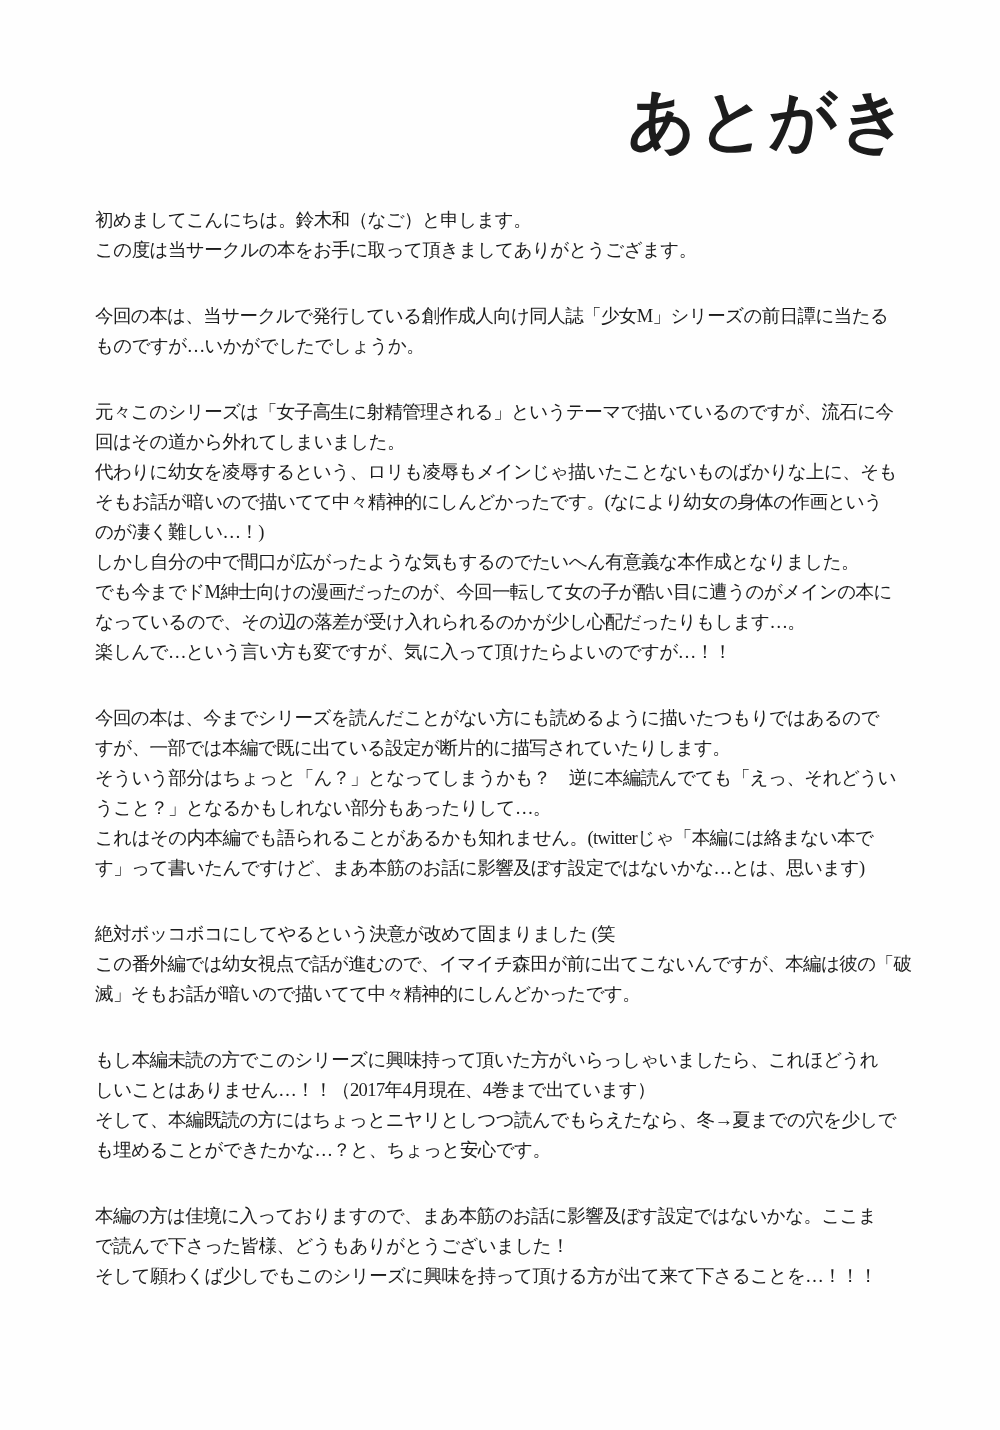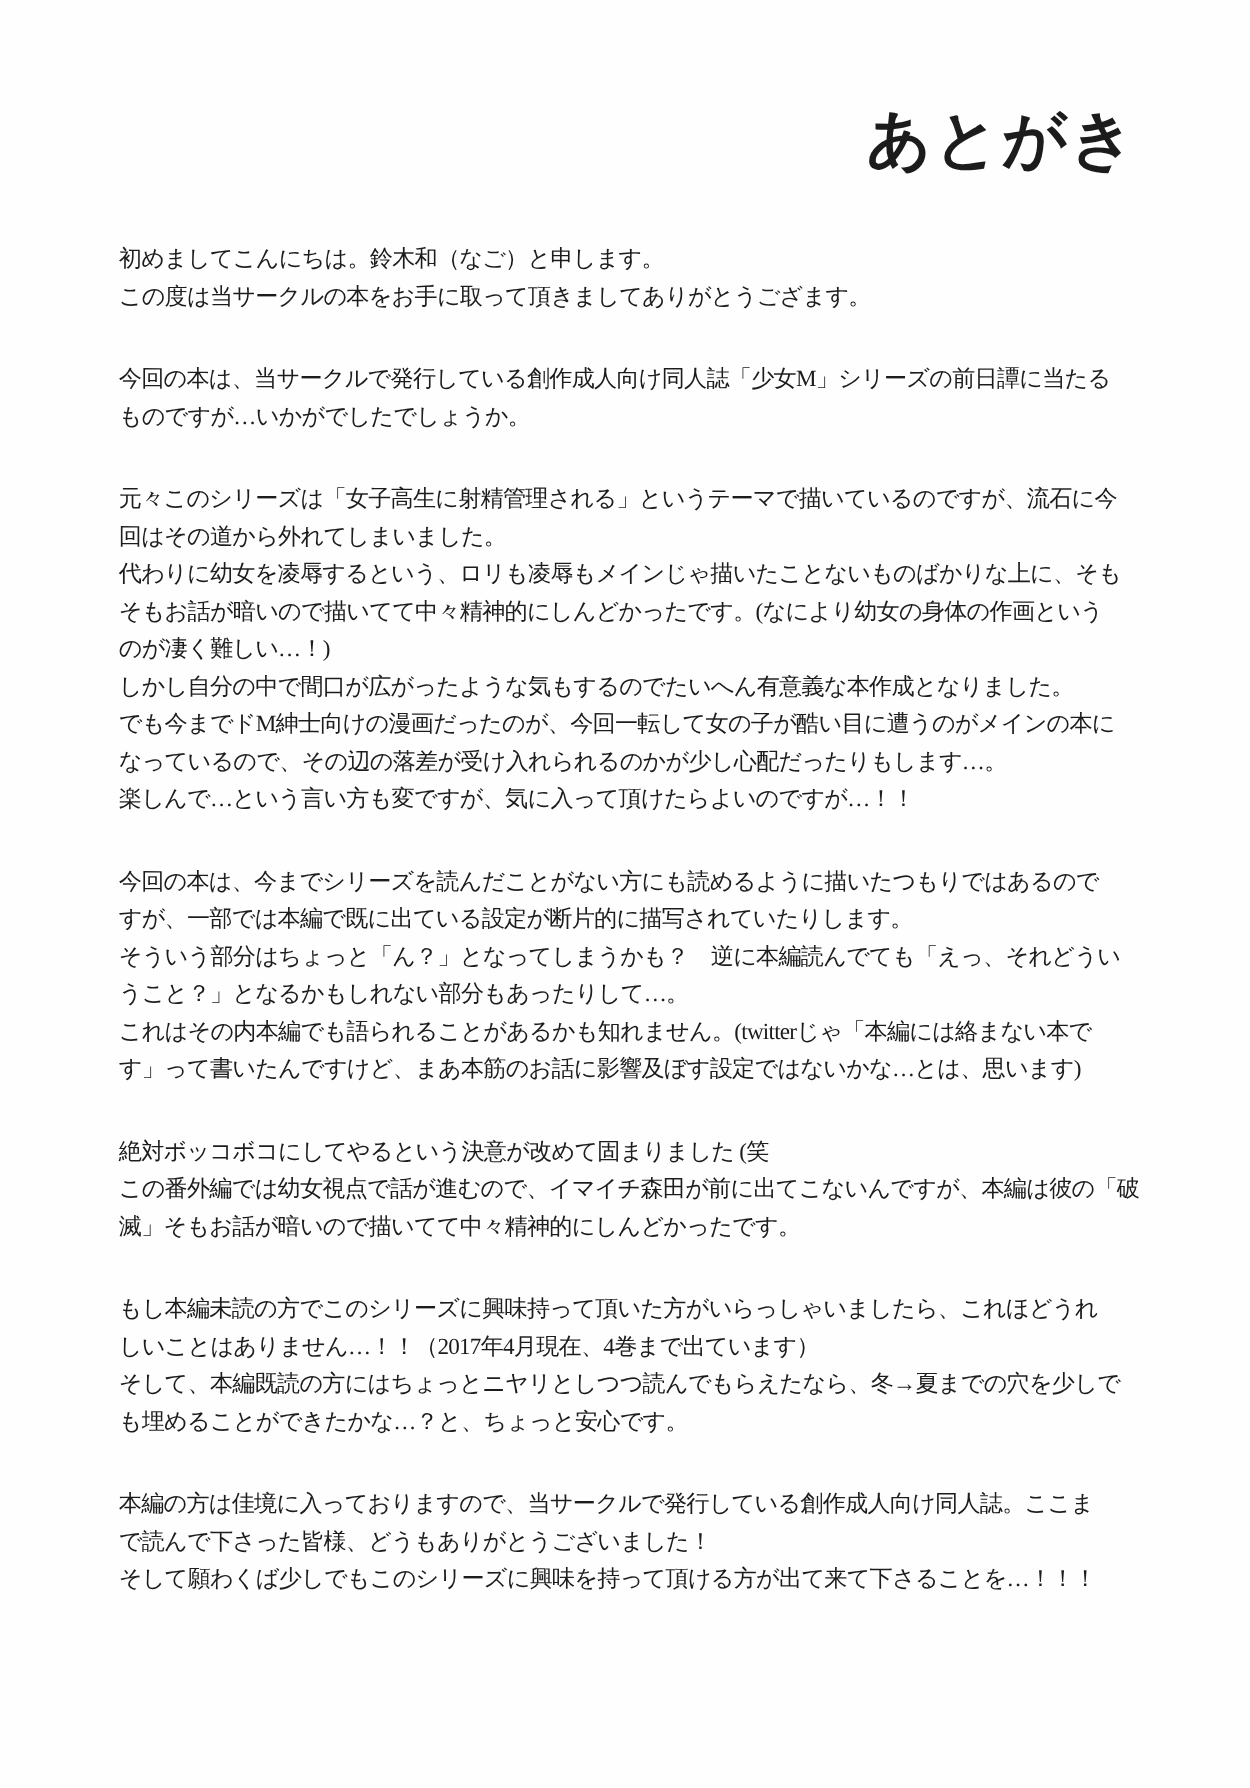--- a/index.html
+++ b/index.html
@@ -16,37 +16,37 @@
   .page {
     position: absolute;
     inset: 0;
   }
   .page-title {
     position: absolute;
     top: 86px;
     right: 90px;
     font-family: "Liberation Sans", "DejaVu Sans", sans-serif;
     font-weight: 900;
-    font-size: 51px;
+    font-size: 67px;
     letter-spacing: 2px;
     color: var(--ink, #161616);
     line-height: 1;
   }
   .afterword-body {
     position: absolute;
     top: 189px;
     left: 95px;
     width: 800px;
     font-family: "Liberation Serif", "DejaVu Serif", serif;
     font-size: 18.5px;
     color: var(--ink, #161616);
     letter-spacing: -0.6px;
   }
   .paragraph {
-    margin: 4px 0 36px 0;
+    margin: 16px 0 36px 0;
   }
   .paragraph:last-child {
     margin-bottom: 0;
   }
   .text-line {
     line-height: 30px;
     height: 30px;
     white-space: nowrap;
   }
 </style>
@@ -97,19 +97,19 @@
     </div>
 
     <div class="paragraph">
       <div class="text-line">もし本編未読の方でこのシリーズに興味持って頂いた方がいらっしゃいましたら、これほどうれ</div>
       <div class="text-line">しいことはありません…！！（2017年4月現在、4巻まで出ています）</div>
       <div class="text-line">そして、本編既読の方にはちょっとニヤリとしつつ読んでもらえたなら、冬→夏までの穴を少しで</div>
       <div class="text-line">も埋めることができたかな…？と、ちょっと安心です。</div>
     </div>
 
     <div class="paragraph">
-      <div class="text-line">本編の方は佳境に入っておりますので、当サークルで発行している創作成人向け同人誌。ここま</div>
+      <div class="text-line">本編の方は佳境に入っておりますので、まあ本筋のお話に影響及ぼす設定ではないかな。ここま</div>
       <div class="text-line">で読んで下さった皆様、どうもありがとうございました！</div>
       <div class="text-line">そして願わくば少しでもこのシリーズに興味を持って頂ける方が出て来て下さることを…！！！</div>
     </div>
 
   </div>
 </div>
 
 </body></html>

